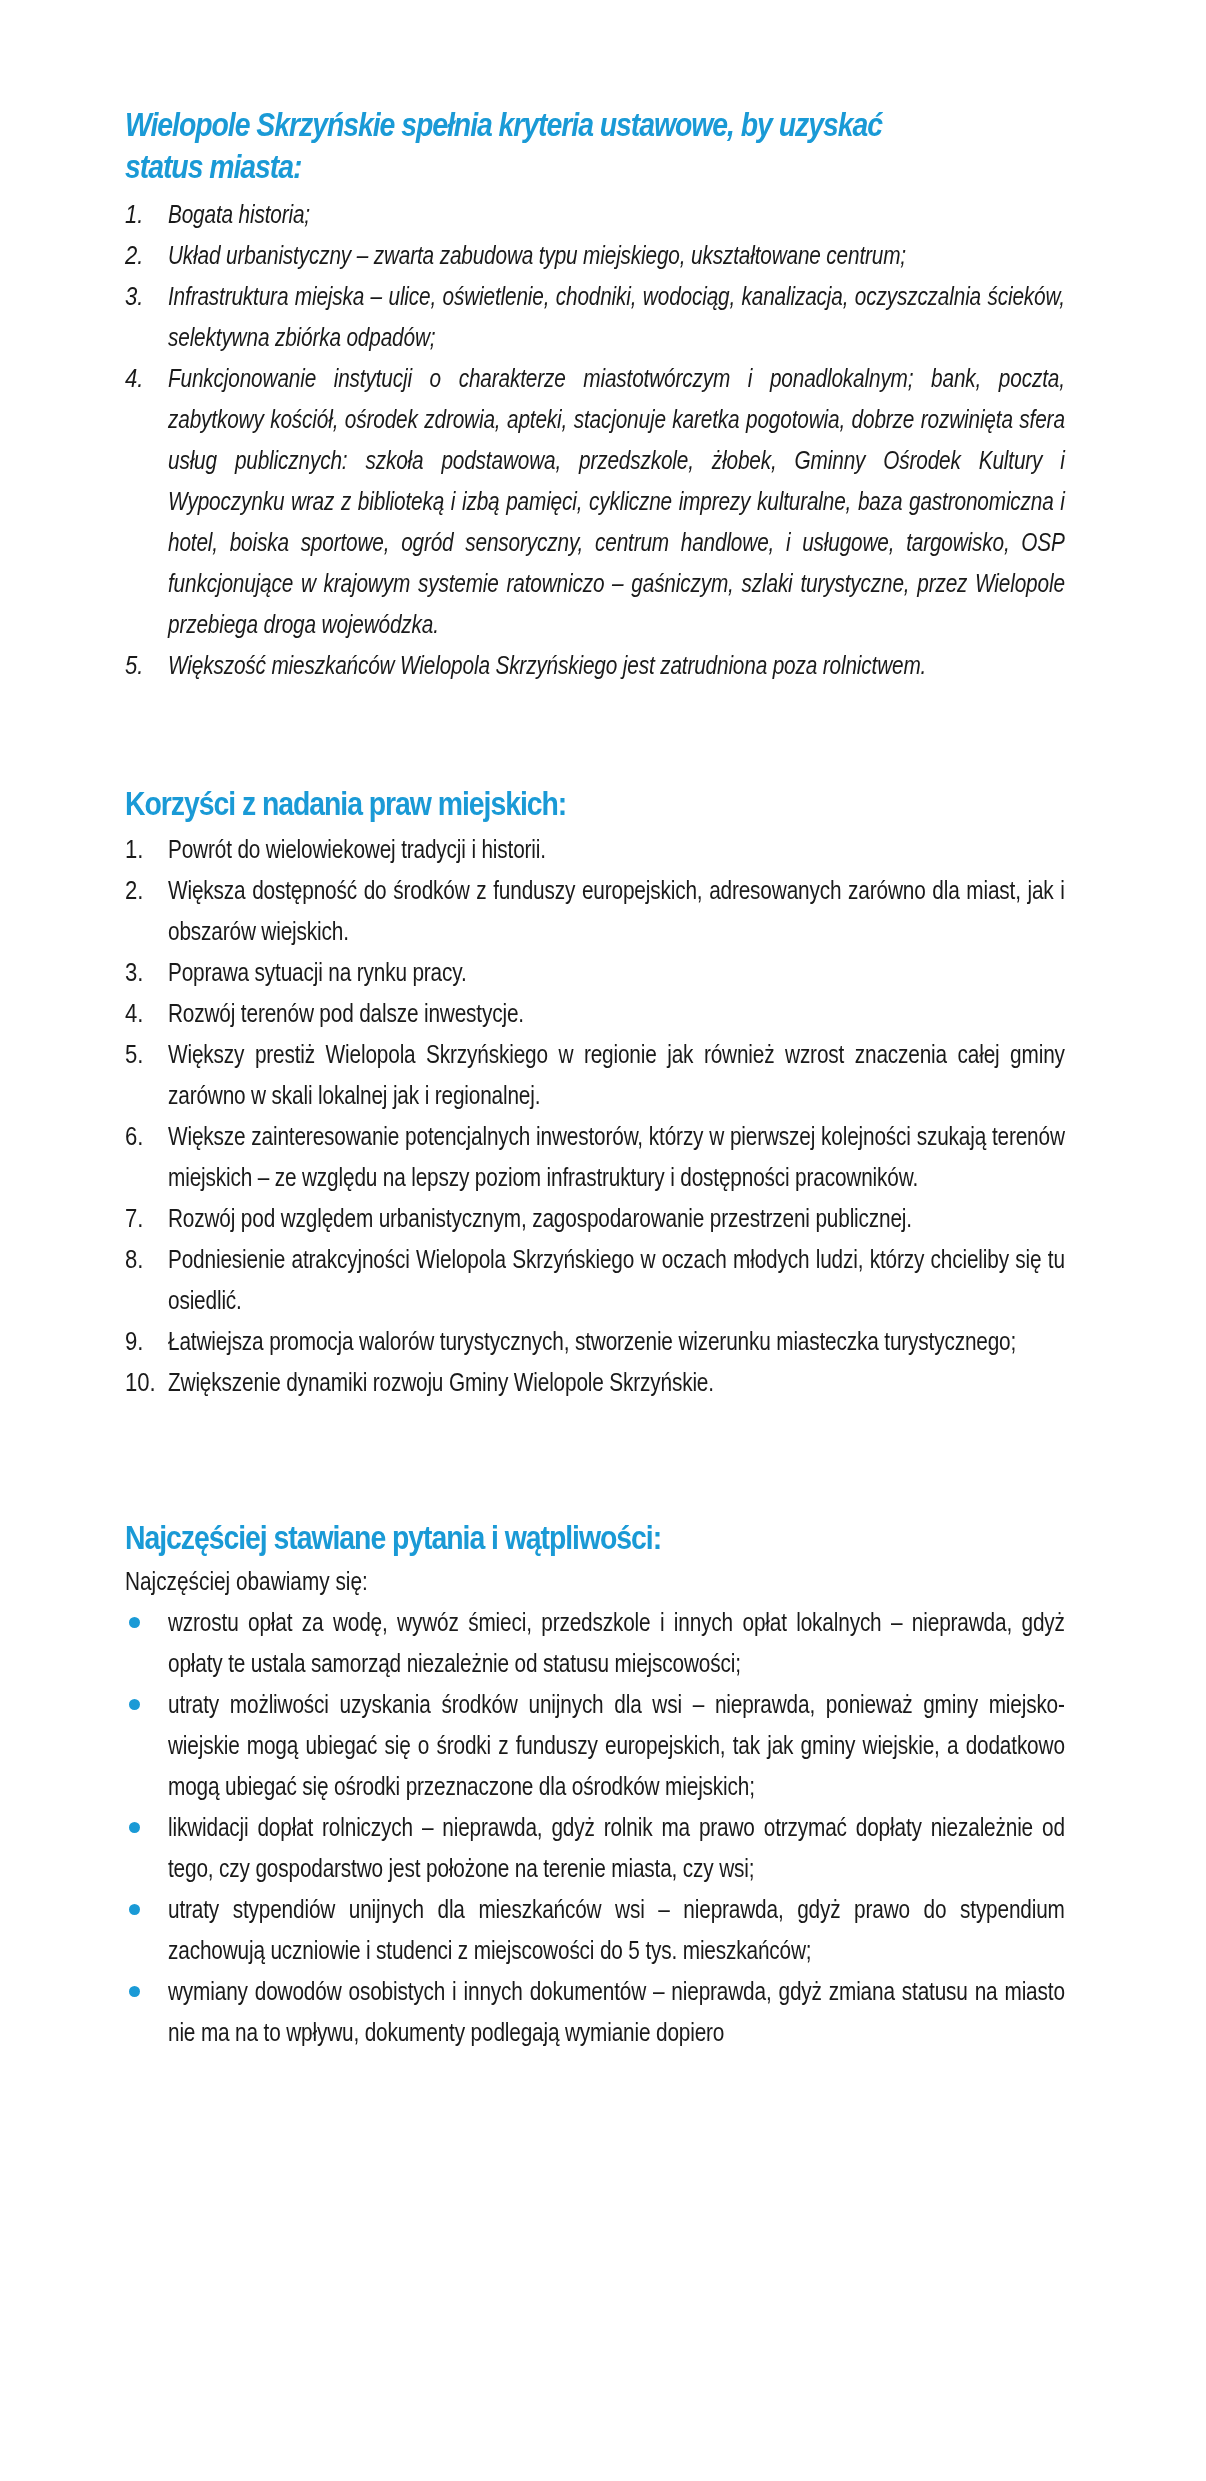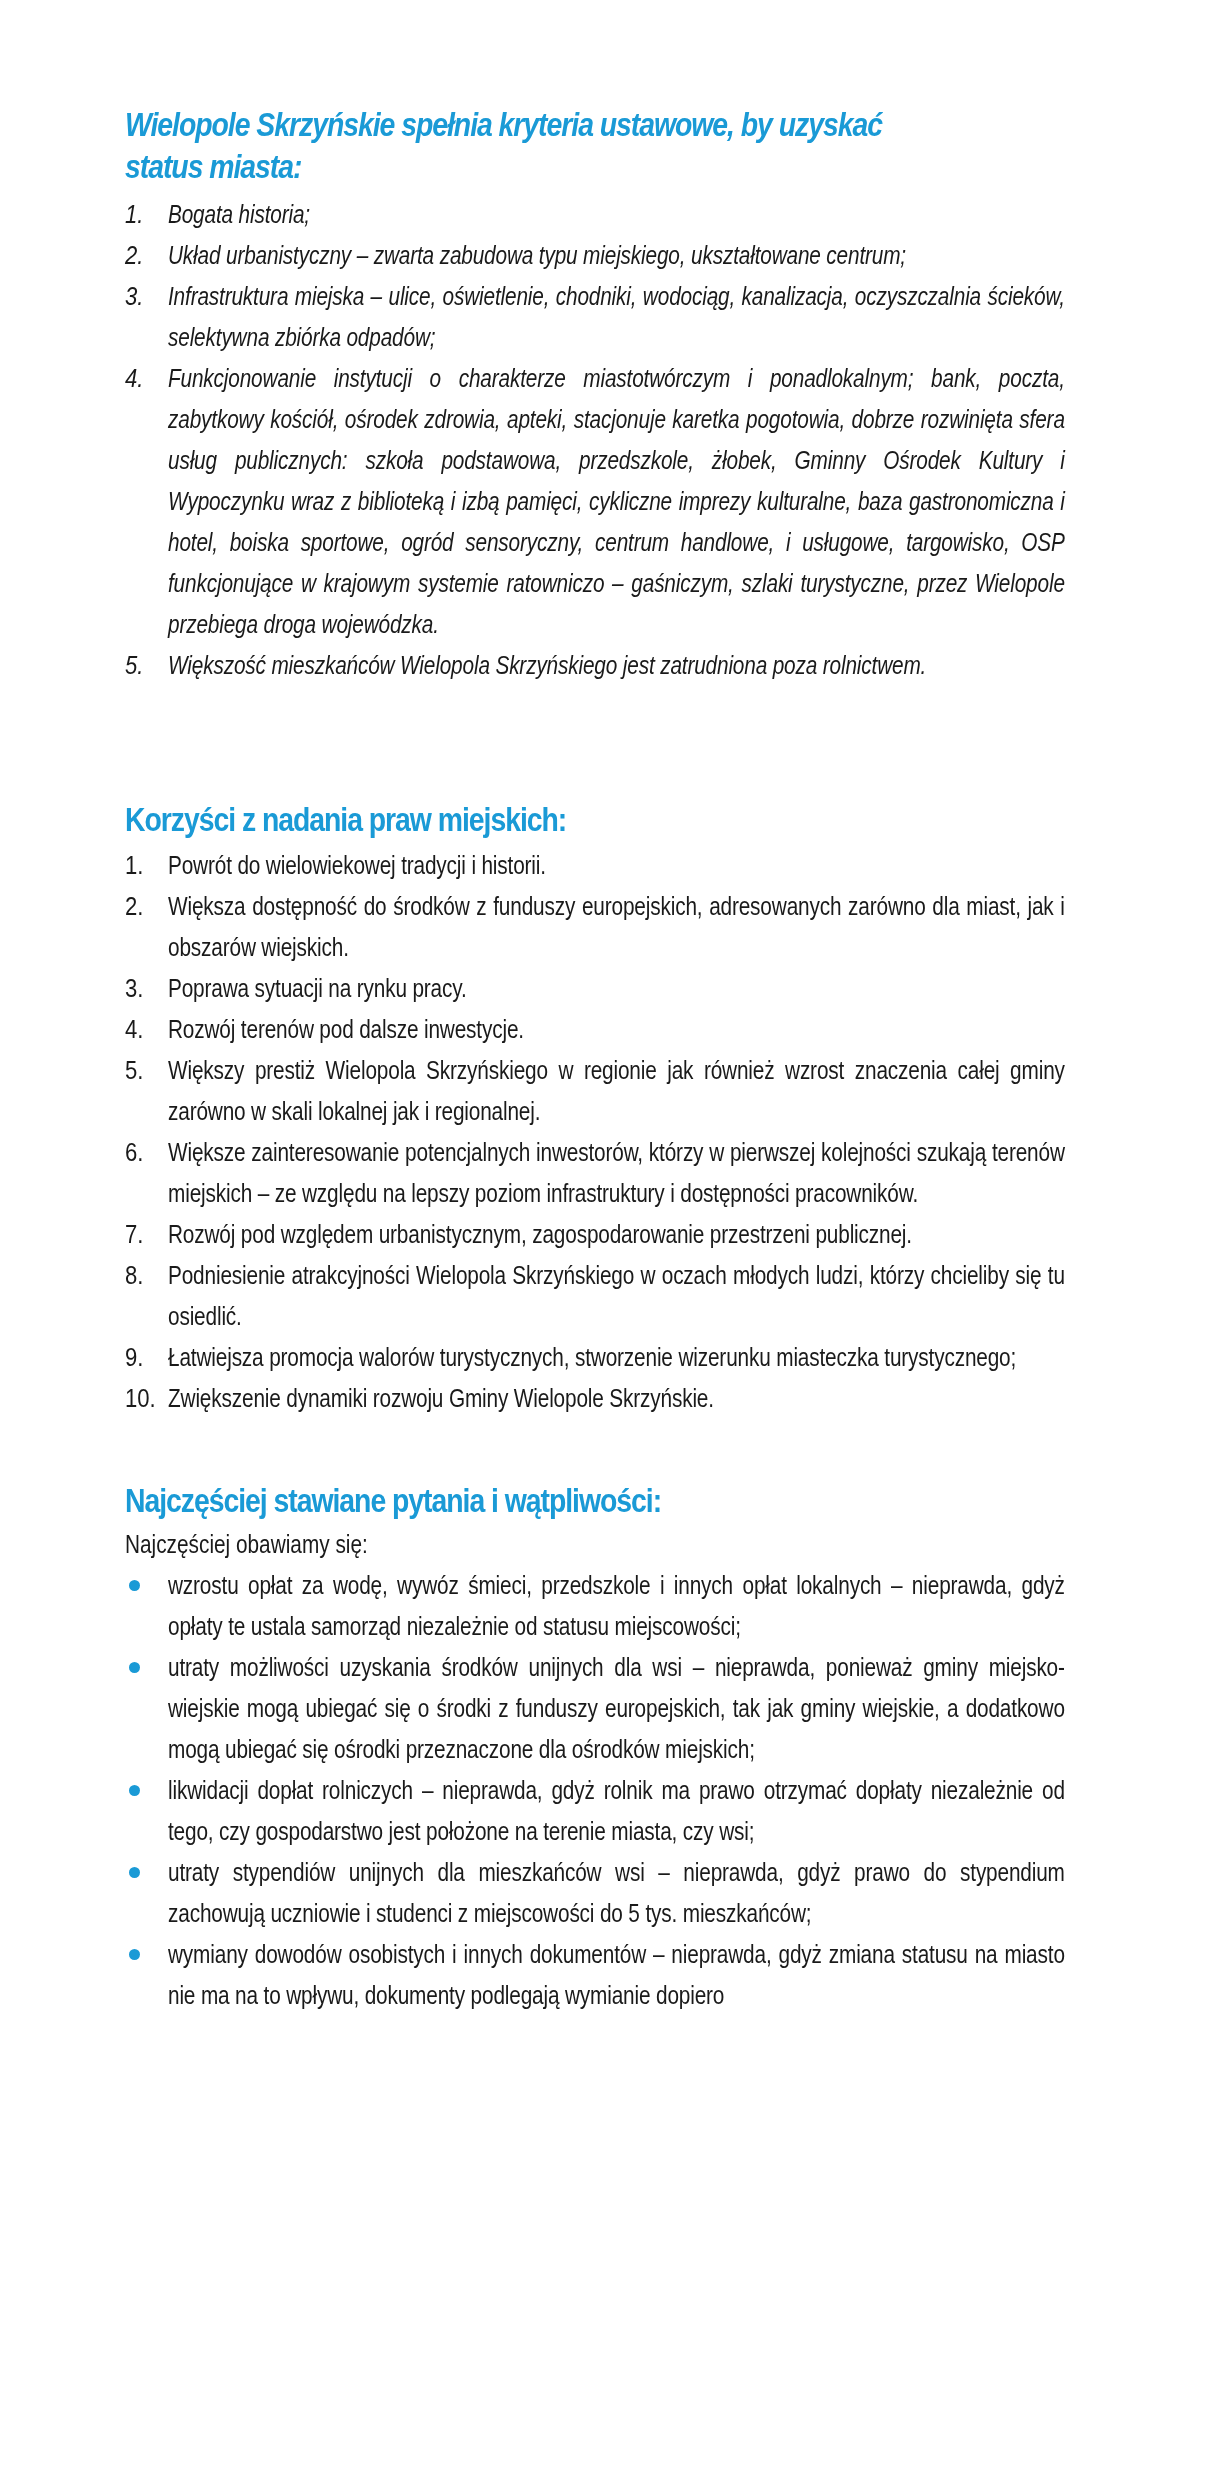--- a/index.html
+++ b/index.html
@@ -49,21 +49,21 @@
           <span class="marker"><span class="num">4.</span></span>
           <span class="text">Funkcjonowanie instytucji o charakterze miastotwórczym i ponadlokalnym; bank, poczta, zabytkowy kościół, ośrodek zdrowia, apteki, stacjonuje karetka pogotowia, dobrze rozwinięta sfera usług publicznych: szkoła podstawowa, przedszkole, żłobek, Gminny Ośrodek Kultury i Wypoczynku wraz z biblioteką i izbą pamięci, cykliczne imprezy kulturalne, baza gastronomiczna i hotel, boiska sportowe, ogród sensoryczny, centrum handlowe, i usługowe, targowisko, OSP funkcjonujące w krajowym systemie ratowniczo – gaśniczym, szlaki turystyczne, przez Wielopole przebiega droga wojewódzka.</span>
         </li>
       <li class="item">
           <span class="marker"><span class="num">5.</span></span>
           <span class="text">Większość mieszkańców Wielopola Skrzyńskiego jest zatrudniona poza rolnictwem.</span>
         </li>
     </ol>
   </section>
 
-  <section class="section" style="top:783px;margin-top:16px;">
+  <section class="section" style="top:783px;">
     <h2 class="heading">Korzyści z nadania praw miejskich:</h2>
     <ol style="margin-top:4px;">
       <li class="item">
           <span class="marker"><span class="num">1.</span></span>
           <span class="text">Powrót do wielowiekowej tradycji i historii.</span>
         </li>
       <li class="item">
           <span class="marker"><span class="num">2.</span></span>
           <span class="text">Większa dostępność do środków z funduszy europejskich, adresowanych zarówno dla miast, jak i obszarów wiejskich.</span>
         </li>
@@ -95,21 +95,21 @@
           <span class="marker"><span class="num">9.</span></span>
           <span class="text">Łatwiejsza promocja walorów turystycznych, stworzenie wizerunku miasteczka turystycznego;</span>
         </li>
       <li class="item">
           <span class="marker"><span class="num">10.</span></span>
           <span class="text">Zwiększenie dynamiki rozwoju Gminy Wielopole Skrzyńskie.</span>
         </li>
     </ol>
   </section>
 
-  <section class="section" style="top:1480px;">
+  <section class="section" style="top:1517px;">
     <h2 class="heading">Najczęściej stawiane pytania i wątpliwości:</h2>
     <div class="intro" style="margin-top:2px;">Najczęściej obawiamy się:</div>
     <ul>
       <li class="item">
           <span class="bullet"></span>
           <span class="text">wzrostu opłat za wodę, wywóz śmieci, przedszkole i innych opłat lokalnych – nieprawda, gdyż opłaty te ustala samorząd niezależnie od statusu miejscowości;</span>
         </li>
       <li class="item">
           <span class="bullet"></span>
           <span class="text">utraty możliwości uzyskania środków unijnych dla wsi – nieprawda, ponieważ gminy miejsko-wiejskie mogą ubiegać się o środki z funduszy europejskich, tak jak gminy wiejskie, a dodatkowo mogą ubiegać się ośrodki przeznaczone dla ośrodków miejskich;</span>

